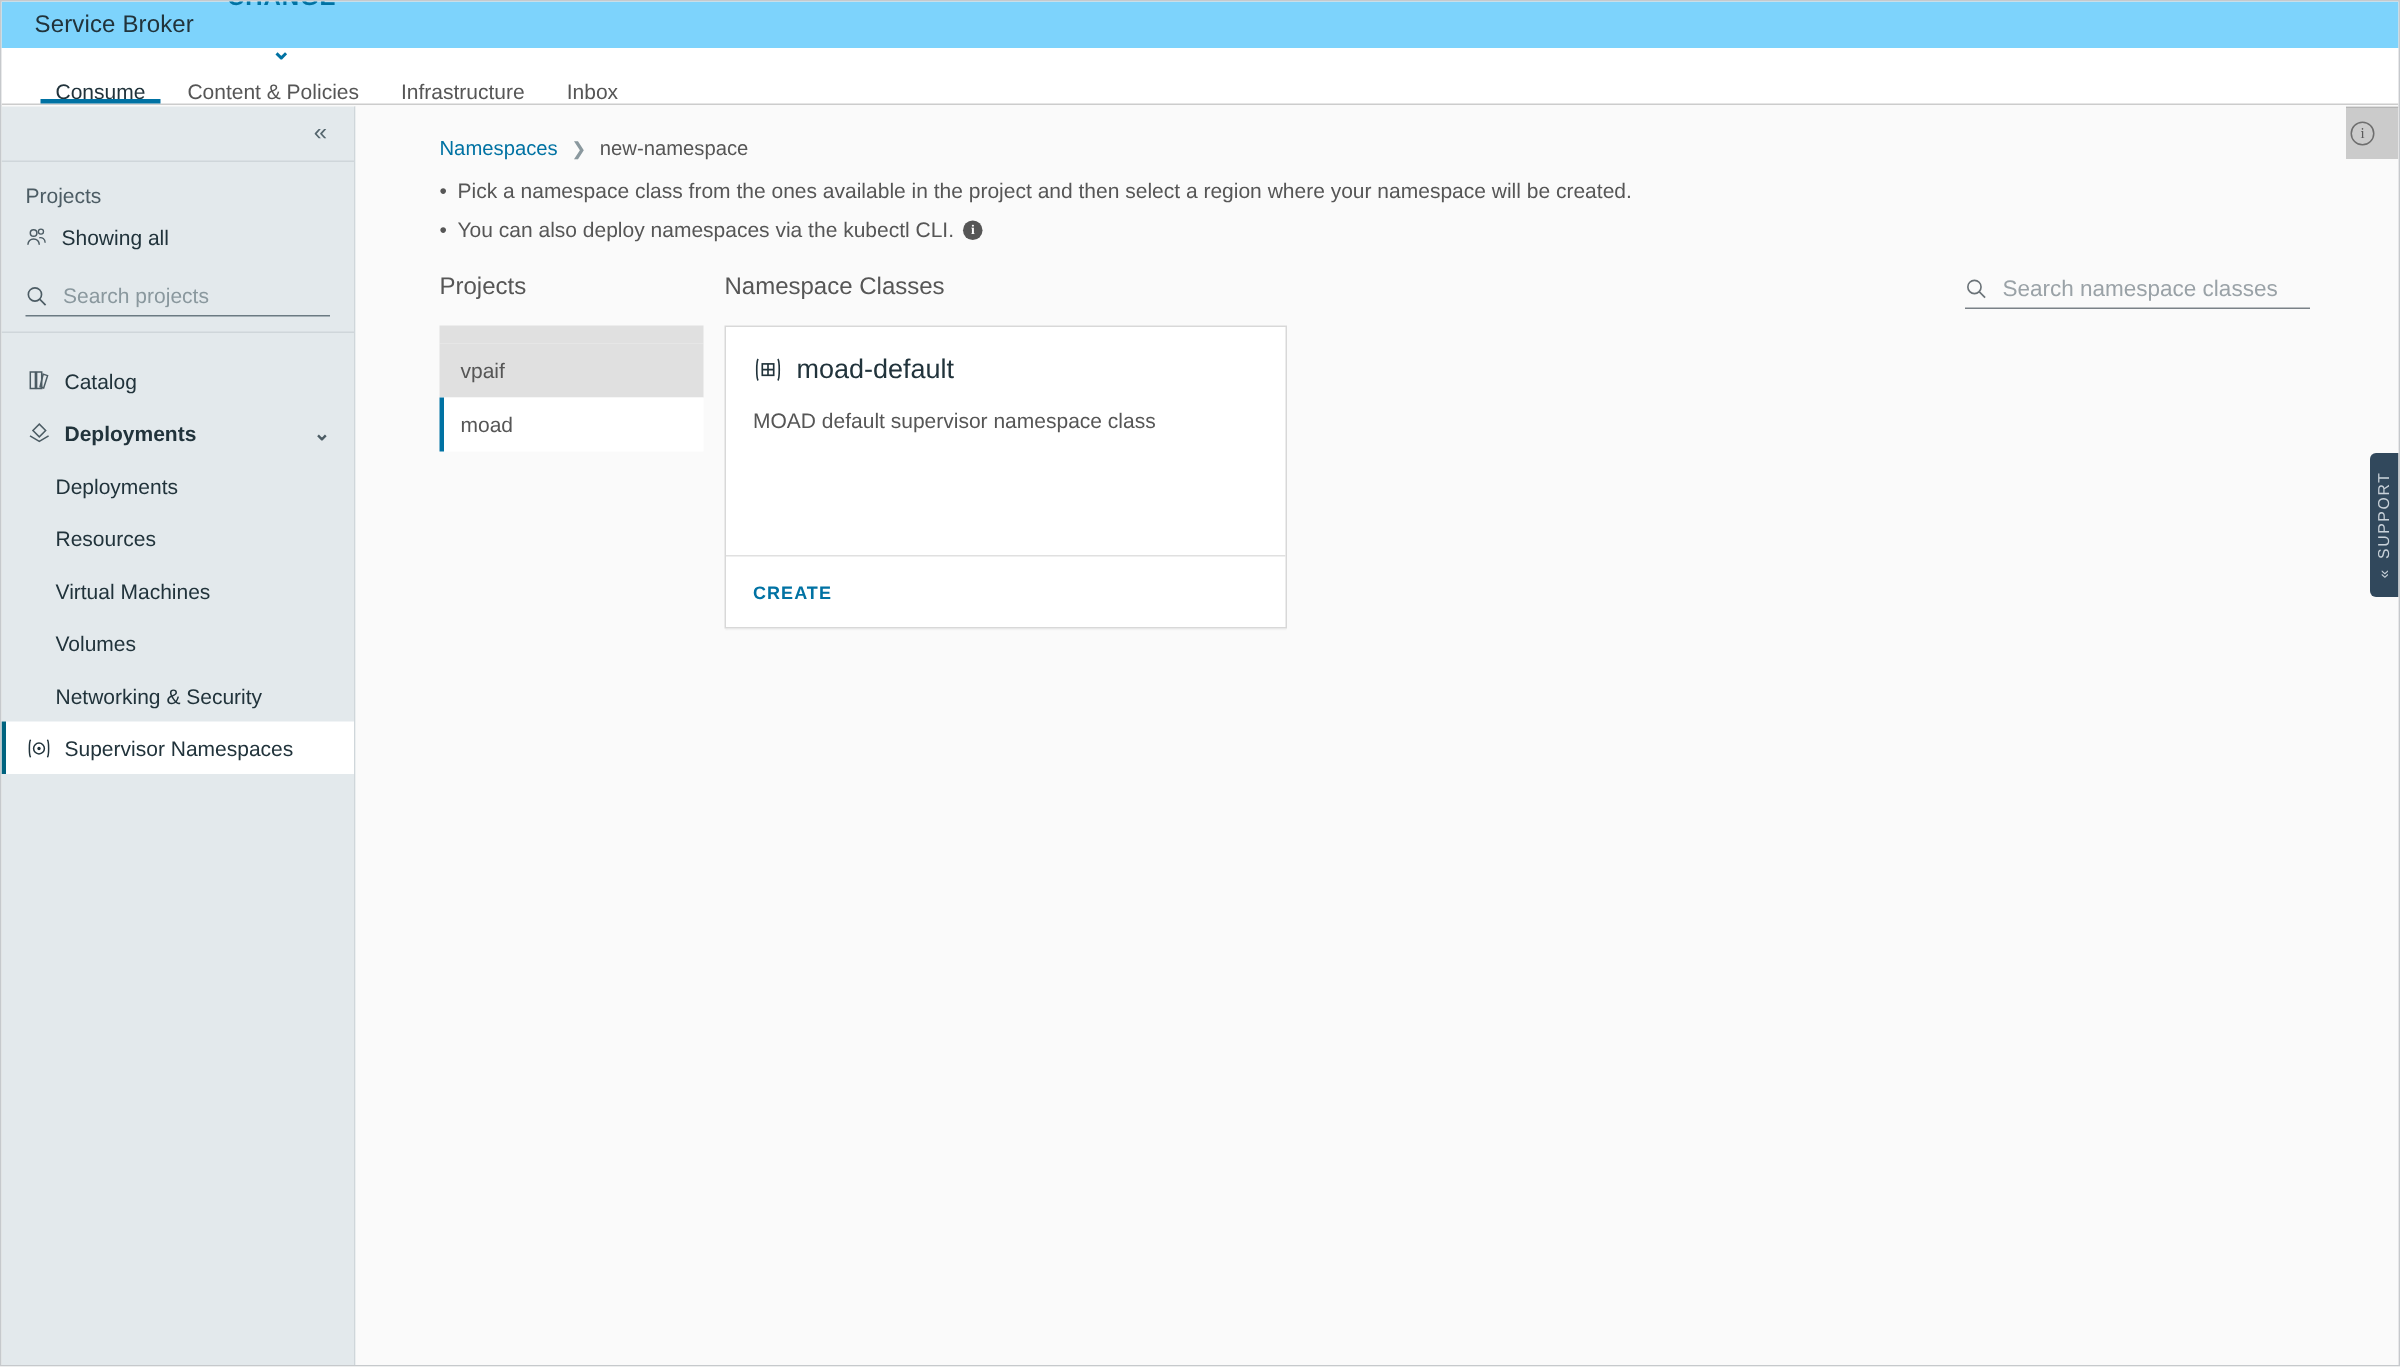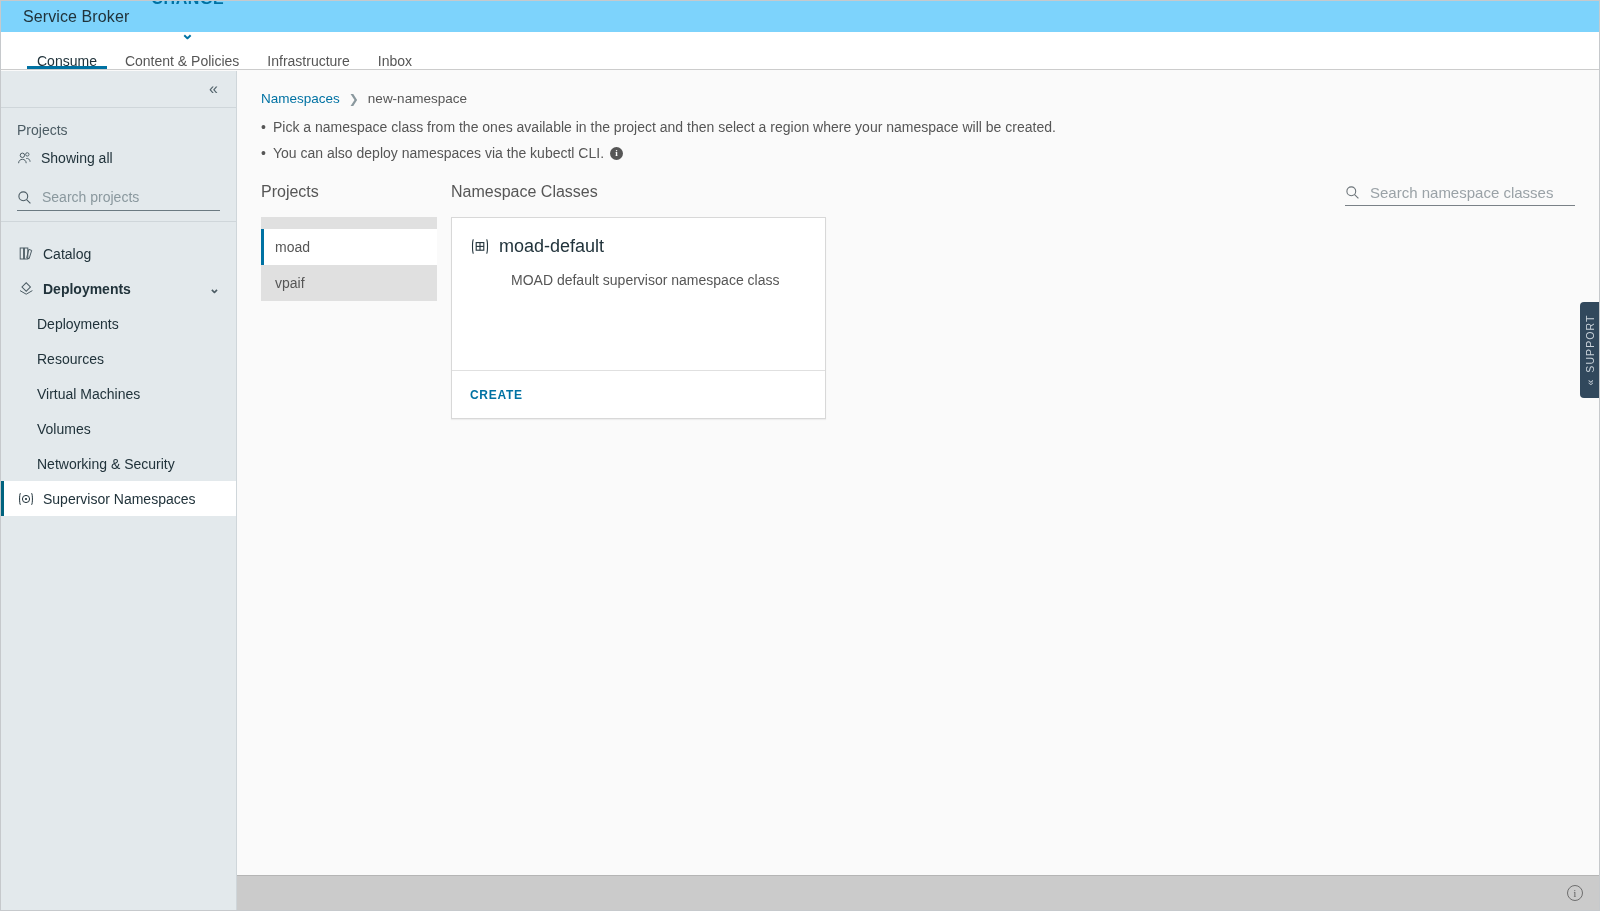--- a/index.html
+++ b/index.html
@@ -174,22 +174,23 @@
     color: #4c5c64;
     font-size: 13px;
   }
 
   
   .main {
     flex: 1 1 auto;
     position: relative;
     background: #fafafa;
     display: flex;
-    flex-direction: column;
+    flex-direction: row;
     overflow: hidden;
+    padding-left: 32px;
   }
   .main-scroll {
     flex: 1 1 auto;
     padding: 20px 24px 0 24px;
     overflow: hidden;
   }
   .breadcrumb {
     font-size: 13.5px;
     display: flex;
     align-items: center;
@@ -294,21 +295,20 @@
     align-items: center;
     gap: 9px;
     font-size: 18px;
     color: #21333b;
     margin-bottom: 14px;
   }
   .card-desc {
     font-size: 14px;
     color: #565656;
     line-height: 1.4;
-    margin-left: 41px;
   }
   .card-footer {
     border-top: 1px solid #e0e0e0;
     height: 48px;
     display: flex;
     align-items: center;
     padding-left: 18px;
   }
   .card-action {
     font-size: 12px;
@@ -527,25 +527,25 @@
             <span>You can also deploy namespaces via the kubectl CLI.</span>
             <span class="info-dot">i</span>
           </li>
         </ul>
 
         <div class="cols">
 
           <div class="col-projects">
             <div class="col-heading">Projects</div>
             <div class="proj-list">
+              <div class="proj-item">
+                <span>vpaif</span>
+              </div>
               <div class="proj-item selected">
                 <span>moad</span>
-              </div>
-              <div class="proj-item">
-                <span>vpaif</span>
               </div>
             </div>
           </div>
 
           <div class="col-classes">
             <div class="col-heading">Namespace Classes</div>
 
             <div class="search-classes">
               <span>
                 <svg width="15" height="15" viewBox="0 0 15 15">

